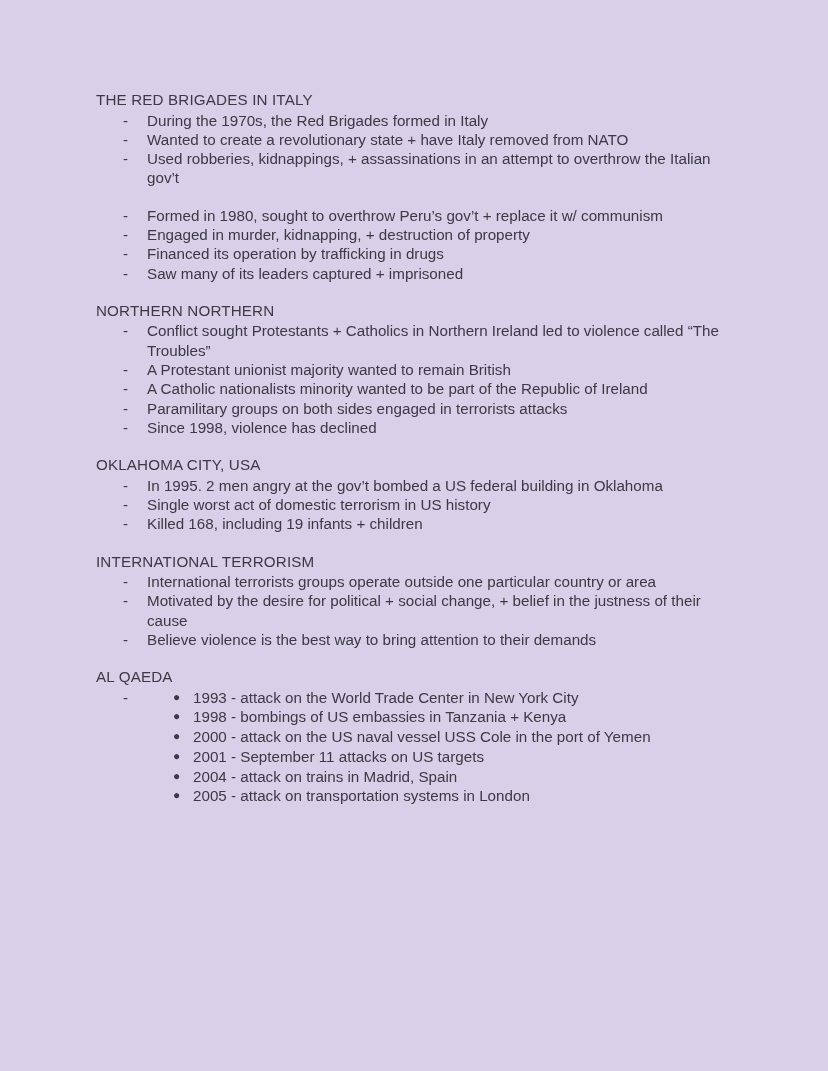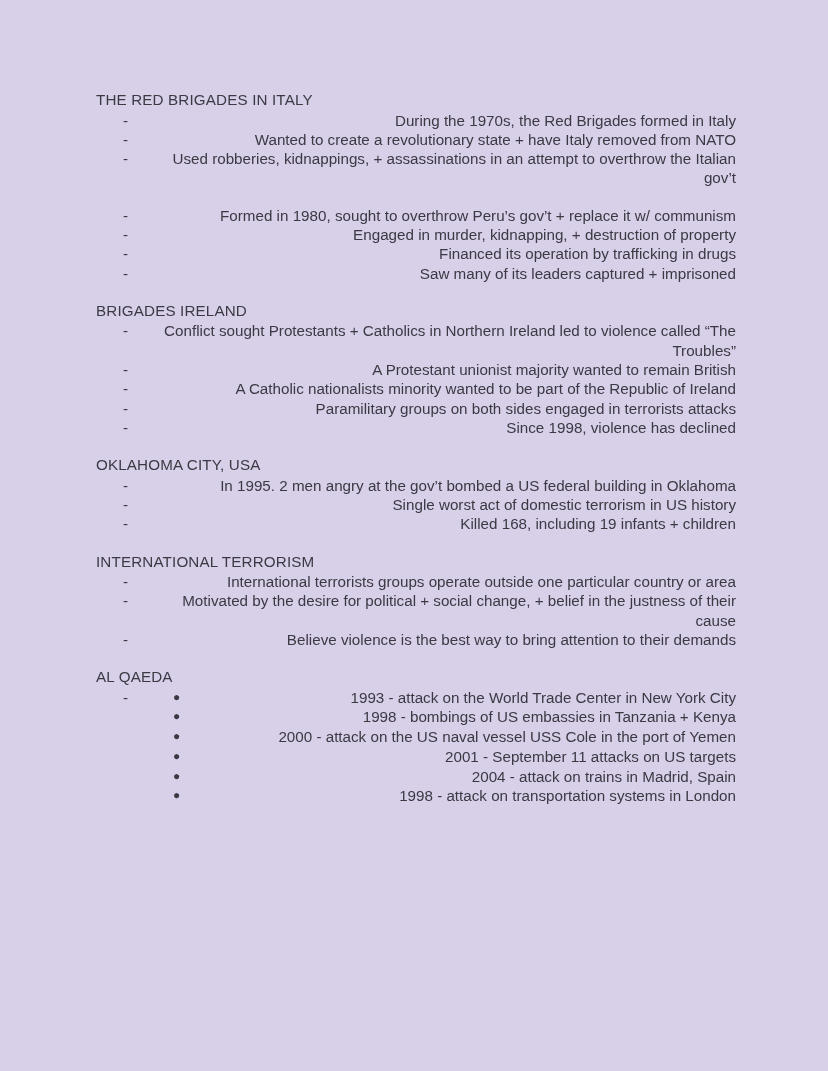--- a/index.html
+++ b/index.html
@@ -80,21 +80,20 @@
     position: absolute;
     left: 26px;
     top: 0;
     width: 12px;
     font-size: 12px;
     line-height: 19.7px;
     color: #3b3a43;
   }
   .item-text {
     display: block;
-    text-align: right;
   }
 </style>
 </head>
 <body style="background: rgb(216, 207, 233); color: rgb(59, 58, 67);">
 
 <div id="page" style="background: rgb(216, 207, 233);">
   <div id="notes">
       <div class="section">
         <div class="section-heading">THE RED BRIGADES IN ITALY</div>
         <ul class="level1">
@@ -126,21 +125,21 @@
             <span class="marker">-</span>
             <span class="item-text">Financed its operation by trafficking in drugs</span>
           </li>
           <li>
             <span class="marker">-</span>
             <span class="item-text">Saw many of its leaders captured + imprisoned</span>
           </li>
         </ul>
       </div>
       <div class="section">
-        <div class="section-heading">BRIGADES IRELAND</div>
+        <div class="section-heading">NORTHERN NORTHERN</div>
         <ul class="level1">
           <li>
             <span class="marker">-</span>
             <span class="item-text">Conflict sought Protestants + Catholics in Northern Ireland led to violence called “The Troubles”</span>
           </li>
           <li>
             <span class="marker">-</span>
             <span class="item-text">A Protestant unionist majority wanted to remain British</span>
           </li>
           <li>
@@ -212,20 +211,20 @@
               <li>
                 <span class="marker">●</span>
                 <span class="item-text">2001 - September 11 attacks on US targets</span>
               </li>
               <li>
                 <span class="marker">●</span>
                 <span class="item-text">2004 - attack on trains in Madrid, Spain</span>
               </li>
               <li>
                 <span class="marker">●</span>
-                <span class="item-text">1998 - attack on transportation systems in London</span>
+                <span class="item-text">2005 - attack on transportation systems in London</span>
               </li>
             </ul>
           </li>
         </ul>
       </div>
     </div>
 </div>
 
 </body></html>

